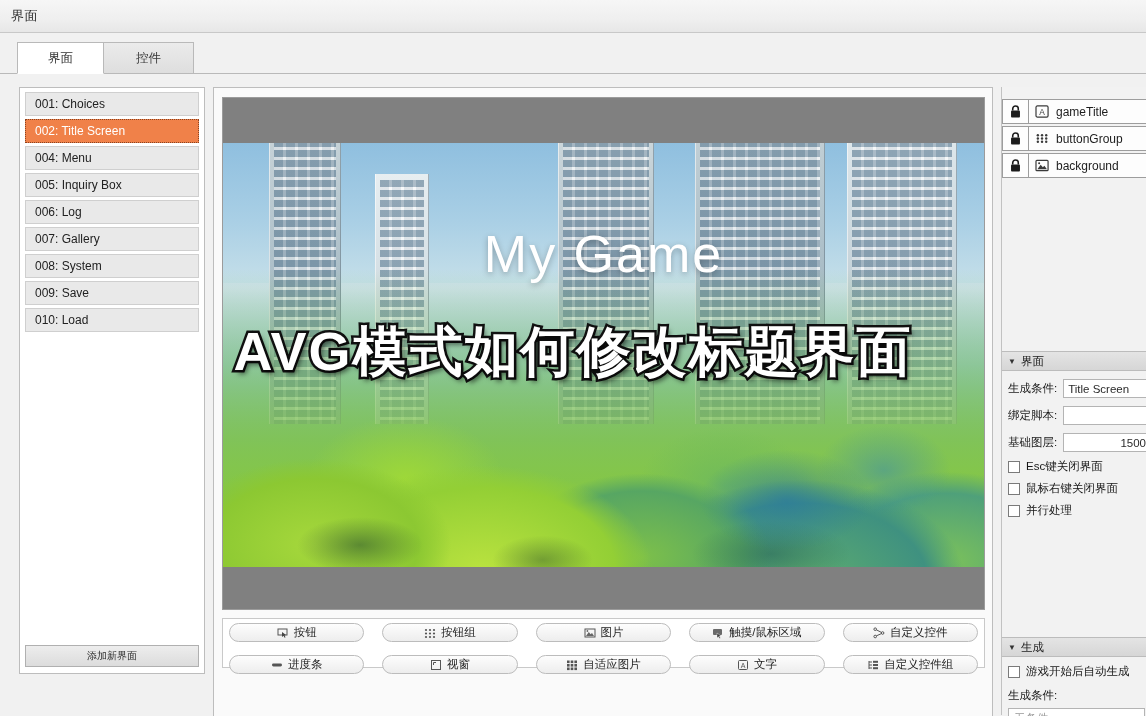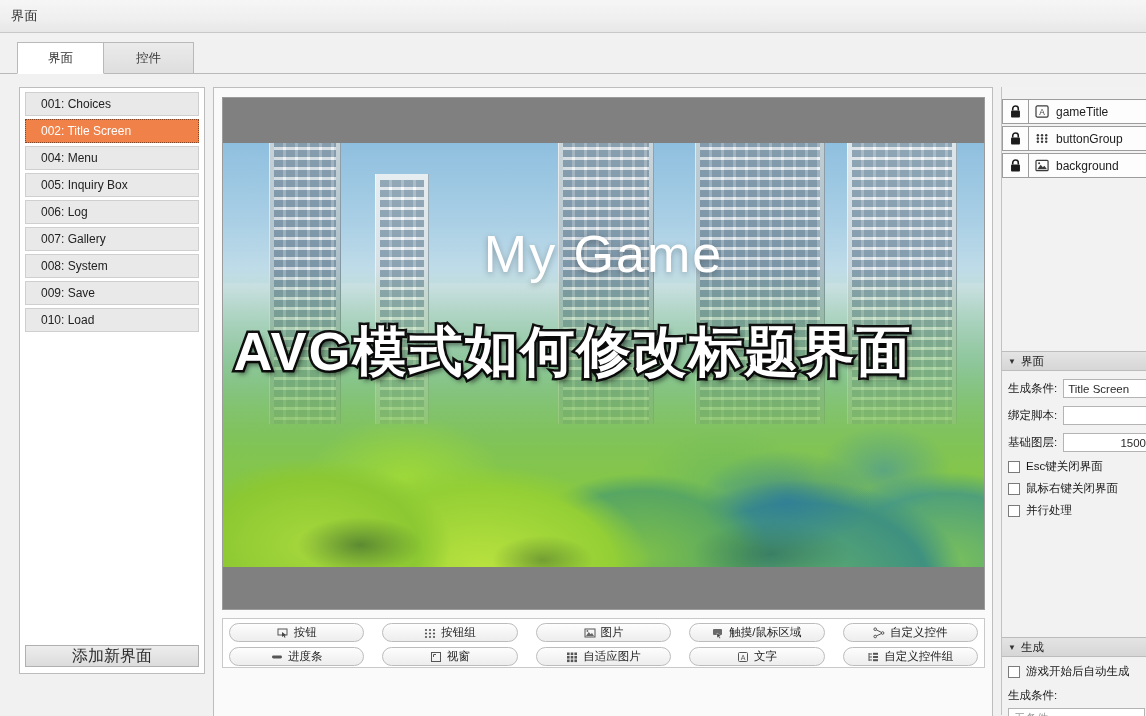--- a/index.html
+++ b/index.html
@@ -71,36 +71,36 @@
     width: 184px; height: 558px;
     overflow: hidden;
     padding: 4px 5px 0 5px;
   }
   .list-item {
     height: 24px;
     margin-bottom: 3px;
     background: #e9e9e9;
     border: 1px solid #cfcfcf;
     display: flex; align-items: center;
-    padding-left: 15px;
+    padding-left: 9px;
     font-size: 12px;
     color: #222;
     cursor: default;
   }
   .list-item.selected {
     background: #f08149;
     border: 1px dotted #8a4320;
     color: #ffffff;
   }
   .add-btn {
     position: absolute; left: 5px; bottom: 6px;
     width: 174px; height: 22px;
     background: linear-gradient(to bottom, #ededed, #dcdcdc);
     border: 1px solid #b0b0b0;
-    font-size: 16px; color: #2c2c2c;
+    font-size: 10px; color: #2c2c2c;
     display: flex; align-items: center; justify-content: center;
     cursor: default;
   }
 
   
   .center-panel {
     position: absolute; left: 213px; top: 87px;
     width: 780px; height: 673px;
     background: #fafafa;
     border: 1px solid #bdbdbd;
@@ -220,21 +220,21 @@
   }
 
   
   .widget-bar {
     position: absolute; left: 8px; top: 530px;
     width: 763px; height: 50px;
     background: #ffffff;
     border: 1px solid #c9c9c9;
     padding: 4px 6px;
   }
-  .widget-row { display: flex; gap: 18px; margin-bottom: 5px; }
+  .widget-row { display: flex; gap: 18px; margin-bottom: 13px; }
   .widget-btn {
     flex: 1;
     height: 19px;
     border: 1px solid #bcbcbc;
     border-radius: 10px;
     background: linear-gradient(to bottom, #fdfdfd, #ededed);
     display: flex; align-items: center; justify-content: center;
     gap: 5px;
     font-size: 11.5px;
     color: #1f1f1f;

